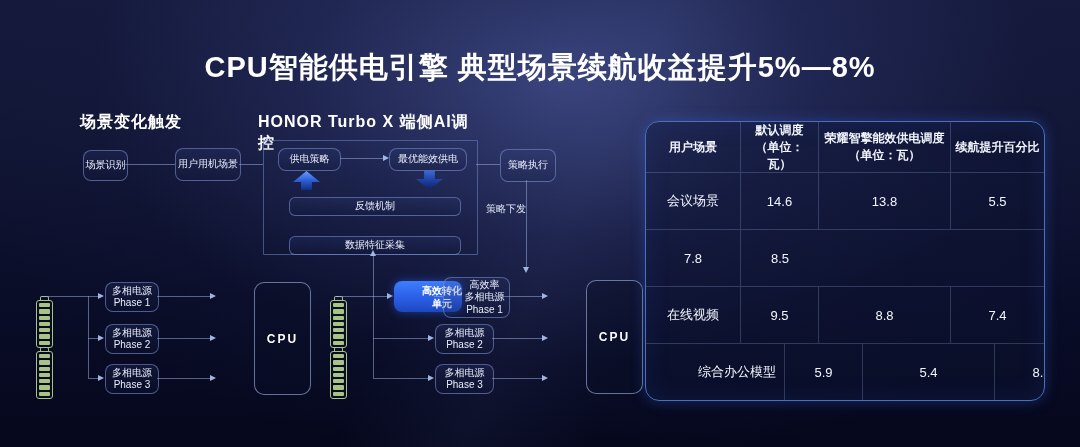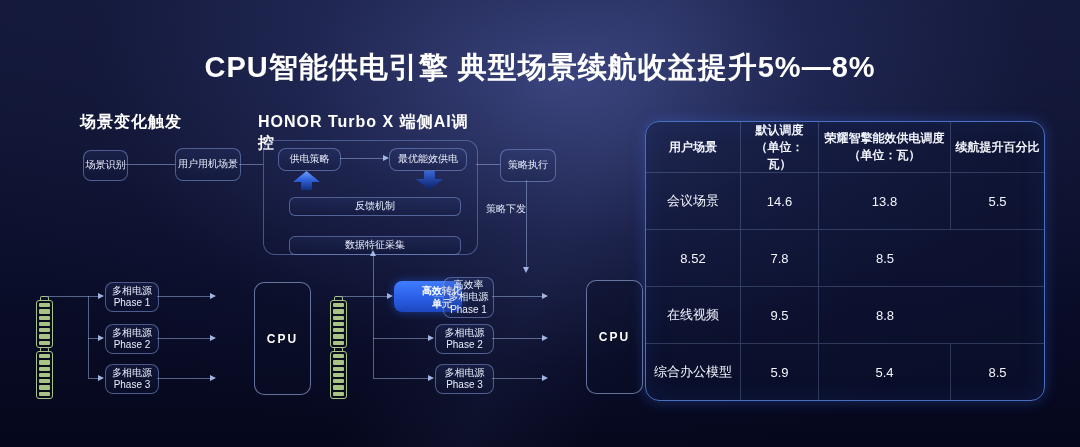--- a/index.html
+++ b/index.html
@@ -11,21 +11,21 @@
       linear-gradient(115deg, rgba(0,0,0,0) 42%, rgba(110,130,200,0.07) 52%, rgba(0,0,0,0) 62%),
       linear-gradient(180deg,#151a3c 0%,#111534 34%,#0a0d28 66%,#05071c 100%);
   }
   .title{position:absolute;top:48px;left:0;width:100%;text-align:center;
     font-size:29px;font-weight:700;letter-spacing:1px;}
   .hd{position:absolute;font-size:16px;font-weight:700;text-align:left;letter-spacing:1px;}
   .box{position:absolute;border:1px solid rgba(128,152,215,0.55);border-radius:8px;
     background:linear-gradient(180deg,rgba(52,68,130,0.22),rgba(18,26,62,0.22));
     display:flex;align-items:center;justify-content:center;text-align:center;
     font-size:10px;color:#e9eefb;white-space:pre-line;line-height:1.25;}
-  .container{position:absolute;border:1px solid rgba(120,145,210,0.5);border-radius:12px;
+  .container{position:absolute;border:1px solid rgba(120,145,210,0.5);border-radius:1px;
     background:linear-gradient(180deg,rgba(40,55,110,0.12),rgba(12,18,48,0.10));}
   .hline,.vline{position:absolute;background:rgba(150,170,215,0.55);}
   .hline{height:1px;}
   .vline{width:1px;}
   .arr{position:absolute;width:0;height:0;}
   .arr-r{border-top:3.5px solid transparent;border-bottom:3.5px solid transparent;border-left:6px solid rgba(170,190,235,0.95);}
   .arr-d{border-left:3.5px solid transparent;border-right:3.5px solid transparent;border-top:6px solid rgba(170,190,235,0.95);}
   .arr-u{border-left:3.5px solid transparent;border-right:3.5px solid transparent;border-bottom:6px solid rgba(170,190,235,0.95);}
   .big-arrow{position:absolute;width:27px;height:19px;}
   .big-arrow.up{clip-path:polygon(50% 0,100% 58%,70% 58%,70% 100%,30% 100%,30% 58%,0 58%);
@@ -45,21 +45,21 @@
     display:flex;flex-direction:column;gap:2px;background:rgba(8,12,20,0.4);}
   .battery .cell{flex:1;background:#a9c386;border-radius:1px;}
   .small-label{position:absolute;font-size:10px;color:#dfe6f6;}
   
   .tbl{position:absolute;left:645px;top:121px;width:398px;height:278px;border-radius:14px;
     border:1px solid #4a6fc0;background:rgba(14,21,52,0.45);
     box-shadow:0 0 14px rgba(60,110,230,0.35), inset 0 0 24px rgba(40,70,160,0.18);
     display:flex;flex-direction:column;overflow:hidden;}
   .trow{display:grid;grid-template-columns:95px 78px 132px 93px;flex:1;
     border-bottom:1px solid rgba(140,165,215,0.28);}
-  .trow:last-child{border-bottom:none;}
+  .trow:last-child{border-bottom:none;padding-left:44px;}
   .trow.head{flex:0 0 45px;}
   .tc{display:flex;align-items:center;justify-content:center;text-align:center;
     font-size:13px;color:#f2f5fd;border-right:1px solid rgba(140,165,215,0.28);padding:0 4px;}
   .tc:last-child{border-right:none;}
   .trow.head .tc{font-size:12px;font-weight:700;white-space:pre-line;line-height:1.4;}
 </style>
 </head>
 <body>
 
 <div class="canvas">
@@ -170,21 +170,21 @@
   <div class="arr arr-r" style="left:387px;top:293px;"></div>
   <div class="vline" style="left:373px;top:296px;height:82px;"></div>
   <div class="hline" style="left:373px;top:338px;width:56px;"></div>
   <div class="arr arr-r" style="left:428px;top:335px;"></div>
   <div class="hline" style="left:373px;top:378px;width:56px;"></div>
   <div class="arr arr-r" style="left:428px;top:375px;"></div>
 
   <div class="blue-box" style="left:394px;top:281px;width:40px;height:31px;">高效转化
 单元</div>
   <div class="hline" style="left:434px;top:296px;width:9px;"></div>
-  <div class="box" style="left:443px;top:277px;width:49px;height:39px;">高效率
+  <div class="box" style="left:443px;top:277px;width:49px;height:39px;padding-left:16px;">高效率
 多相电源
 Phase 1</div>
   <div class="box" style="left:435px;top:324px;width:57px;height:28px;">多相电源
 Phase 2</div>
   <div class="box" style="left:435px;top:364px;width:57px;height:28px;">多相电源
 Phase 3</div>
 
   <div class="hline" style="left:492px;top:296px;width:51px;"></div>
   <div class="arr arr-r" style="left:542px;top:293px;"></div>
   <div class="hline" style="left:492px;top:338px;width:51px;"></div>
@@ -203,28 +203,28 @@
 （单位：瓦）</div>
       <div class="tc">续航提升百分比</div>
     </div>
     <div class="trow">
       <div class="tc">会议场景</div>
       <div class="tc">14.6</div>
       <div class="tc">13.8</div>
       <div class="tc">5.5</div>
     </div>
     <div class="trow">
-      <div class="tc">8.52</div>
       <div class="tc">7.8</div>
       <div class="tc">8.5</div>
     </div>
     <div class="trow">
       <div class="tc">在线视频</div>
       <div class="tc">9.5</div>
       <div class="tc">8.8</div>
+      <div class="tc">7.4</div>
     </div>
     <div class="trow">
       <div class="tc">综合办公模型</div>
       <div class="tc">5.9</div>
       <div class="tc">5.4</div>
       <div class="tc">8.5</div>
     </div>
   </div>
 
 </div>

